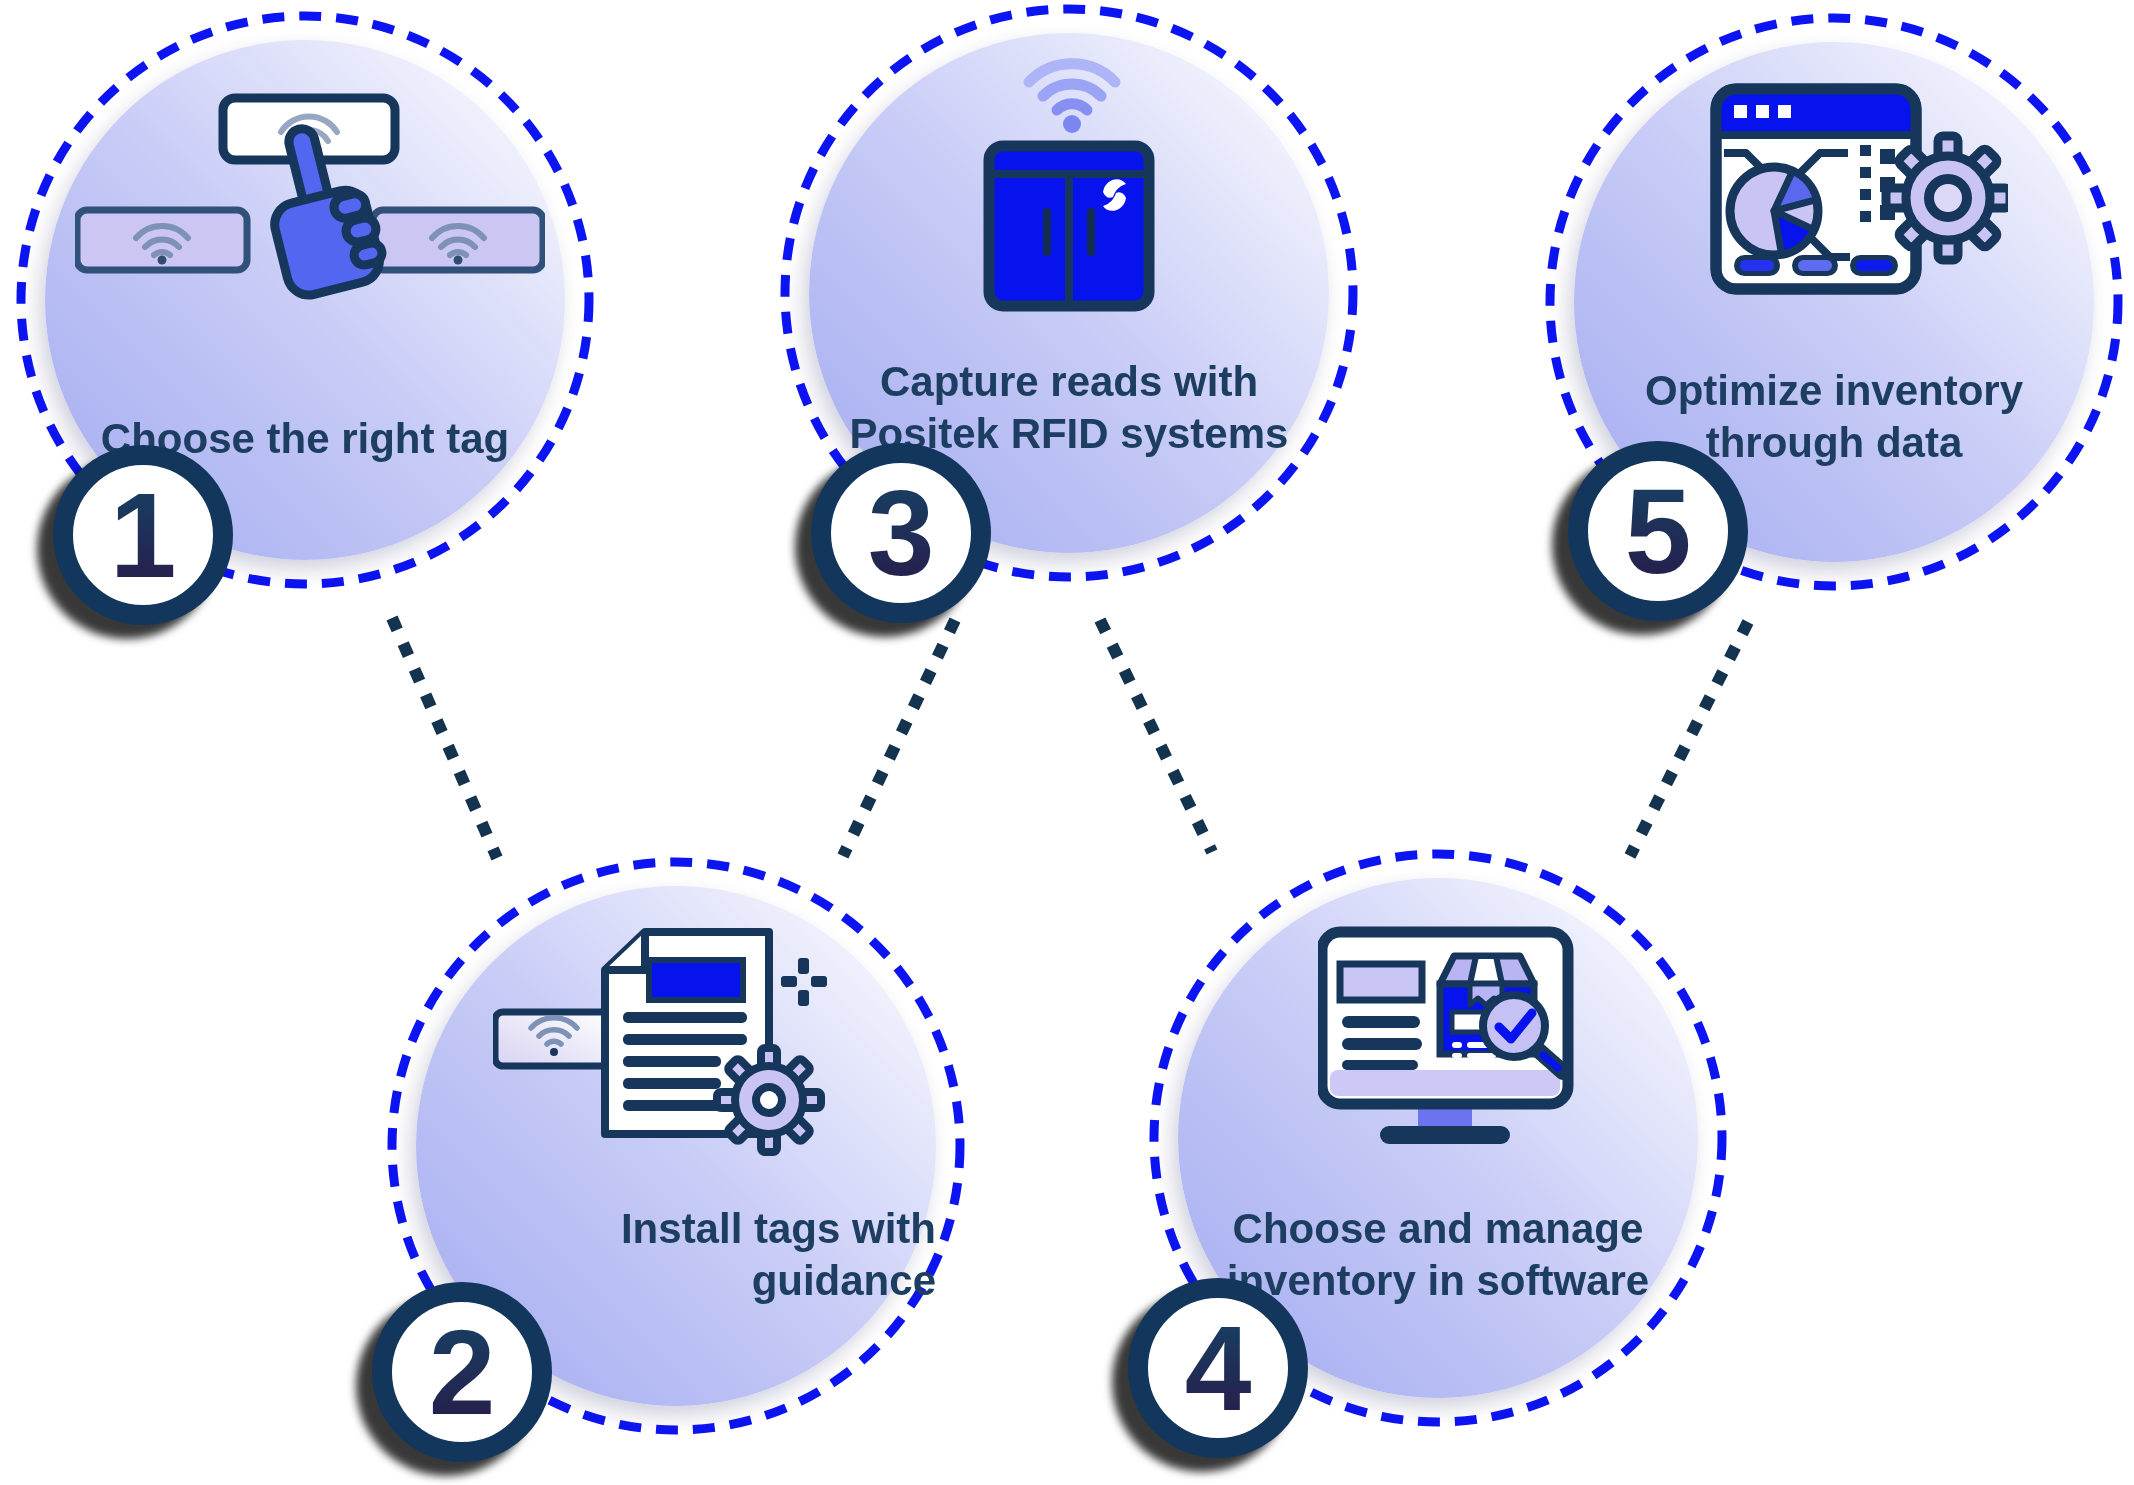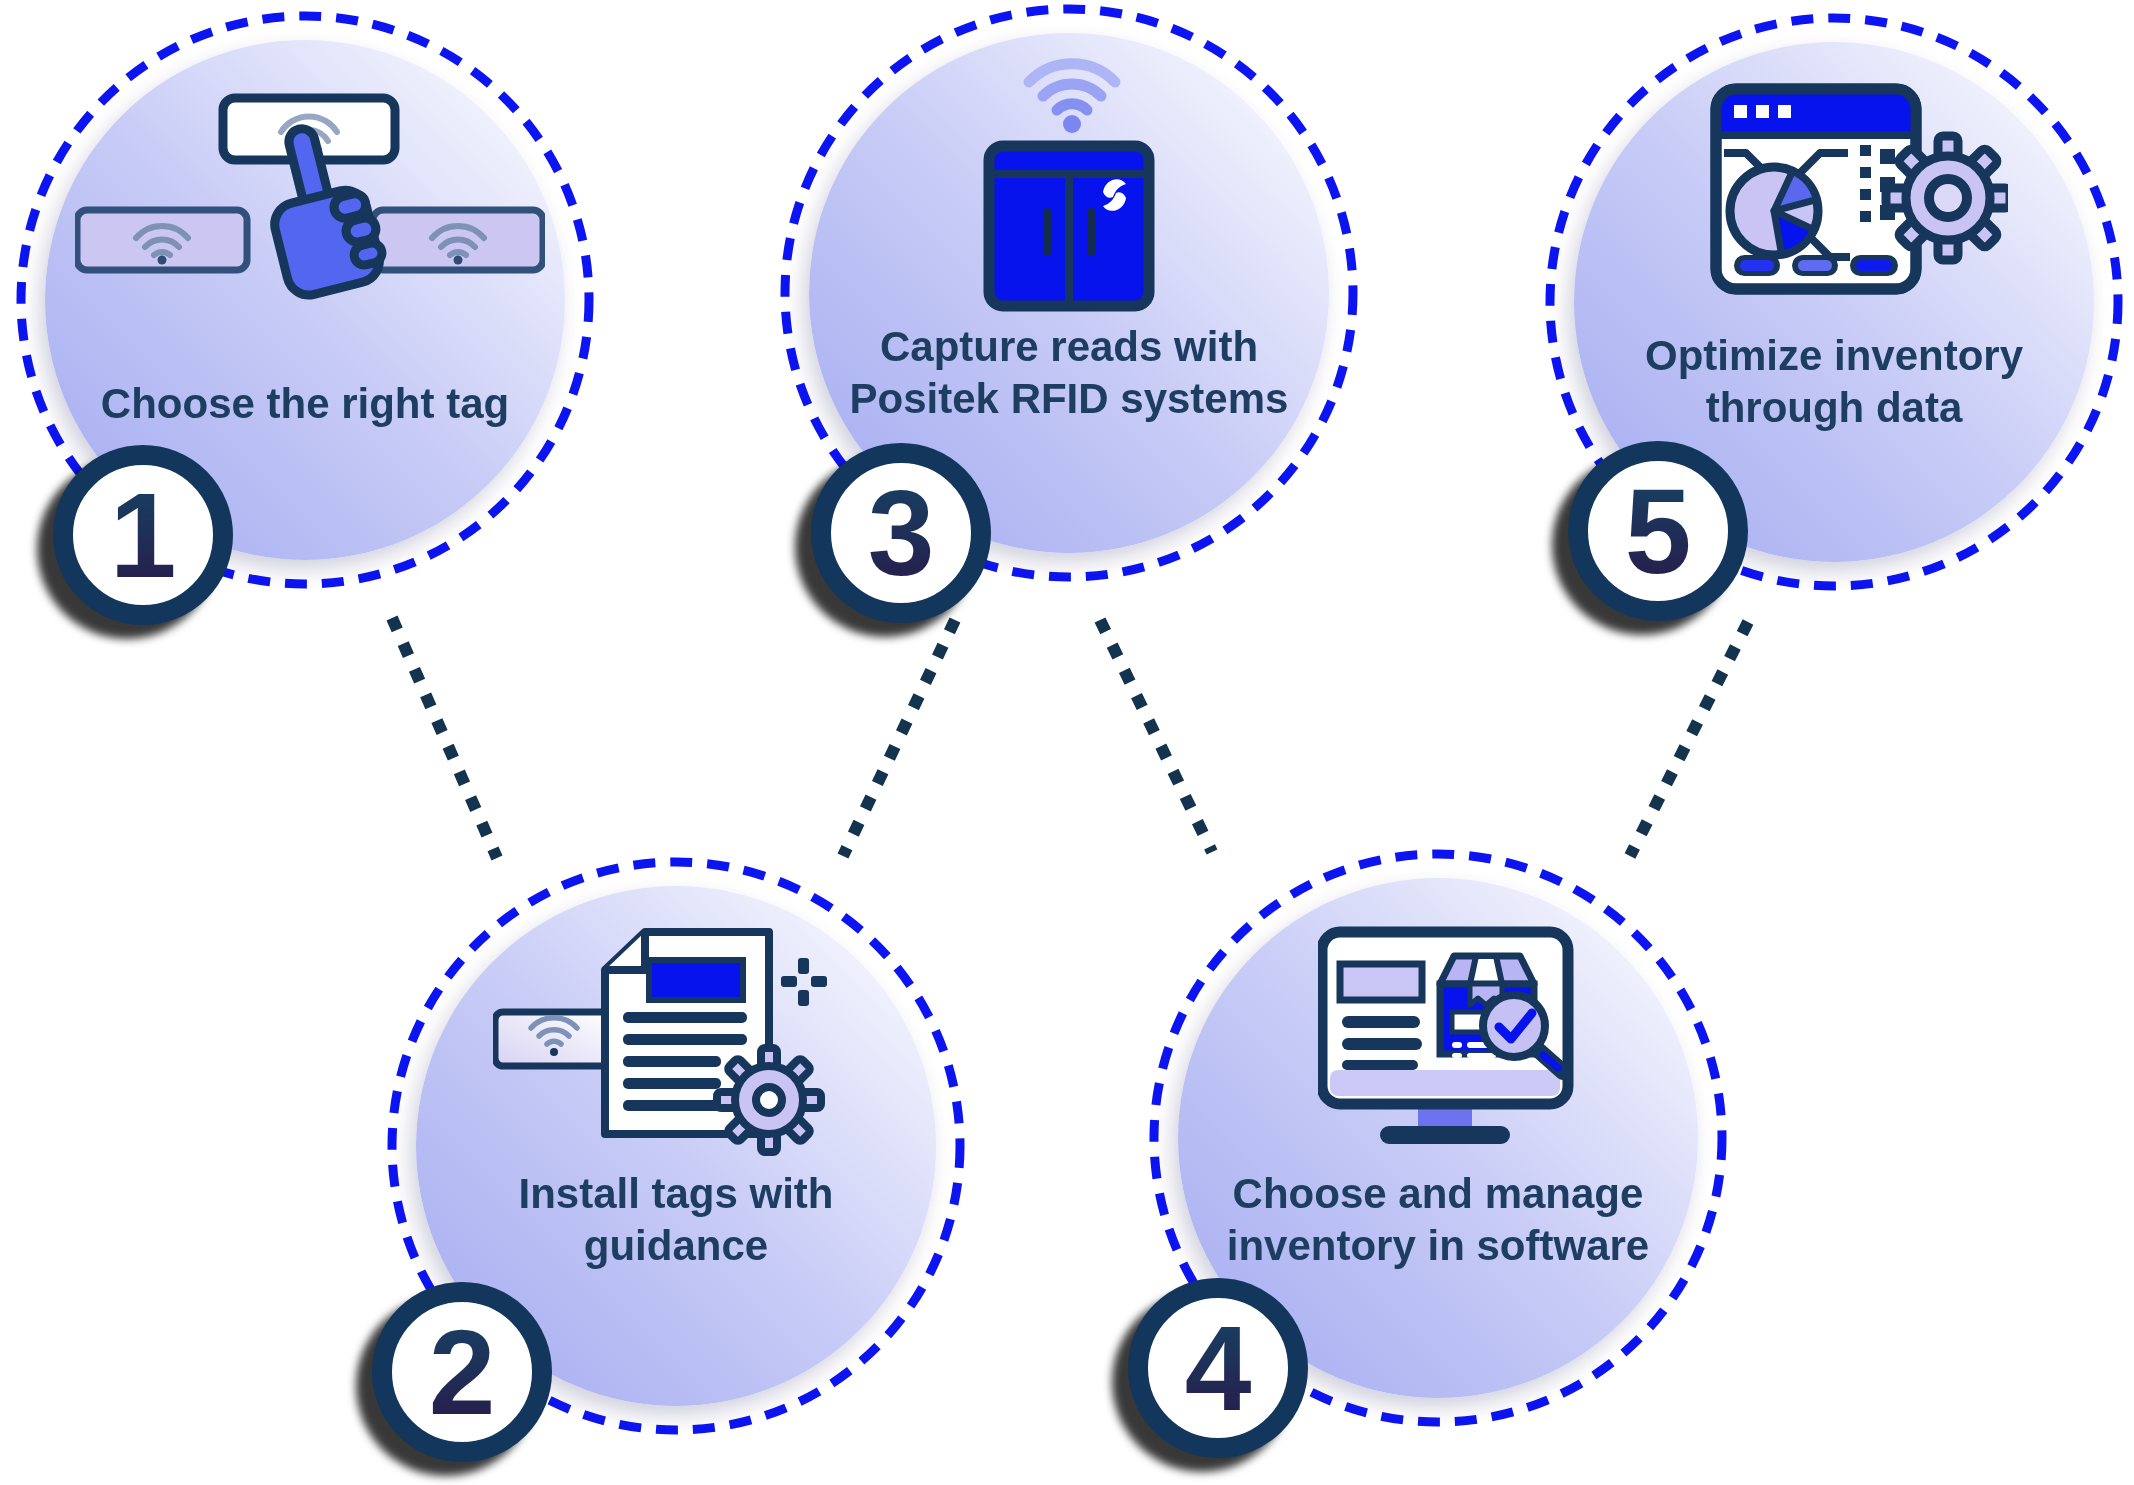--- a/index.html
+++ b/index.html
@@ -16,23 +16,23 @@
   .fill{position:absolute;left:30px;top:30px;right:30px;bottom:30px;border-radius:50%;
         background:linear-gradient(45deg,#a2aaf0 0%,#c7cbf6 48%,#ffffff 100%);
         box-shadow:-6px 10px 20px rgba(50,50,110,0.22);}
   .icon{position:absolute;}
   .s1 .icon{left:60px;top:78px;}
   .s2 .icon{left:107px;top:72px;}
   .s3 .icon{left:204px;top:37px;}
   .s4 .icon{left:170px;top:78px;}
   .s5 .icon{left:166px;top:71px;}
   .label{position:absolute;left:30px;right:30px;text-align:center;white-space:pre-line;
-         font-weight:700;font-size:42px;line-height:52px;color:#1d3e61;letter-spacing:0px;}
+         font-weight:700;font-size:42px;line-height:52px;color:#1d3e61;letter-spacing:0px;margin-top:35px;}
   .s1 .label{top:368px;}
-  .s2 .label{top:312px;}
+  .s2 .label{top:312px;text-align:right;}
   .s3 .label{top:318px;}
   .s4 .label{top:320px;}
   .s5 .label{top:318px;}
   .badge{position:absolute;width:140px;height:140px;border-radius:50%;background:#ffffff;
          border:20px solid #13365c;display:flex;align-items:center;justify-content:center;
          box-shadow:-16px 14px 8px rgba(0,0,0,0.78);z-index:3;}
   .badge span{font-weight:700;font-size:120px;line-height:120px;
          background:linear-gradient(180deg,#1a3a5f 20%,#271d4b 95%);
          -webkit-background-clip:text;background-clip:text;
          -webkit-text-fill-color:transparent;color:#1f2a52;}

